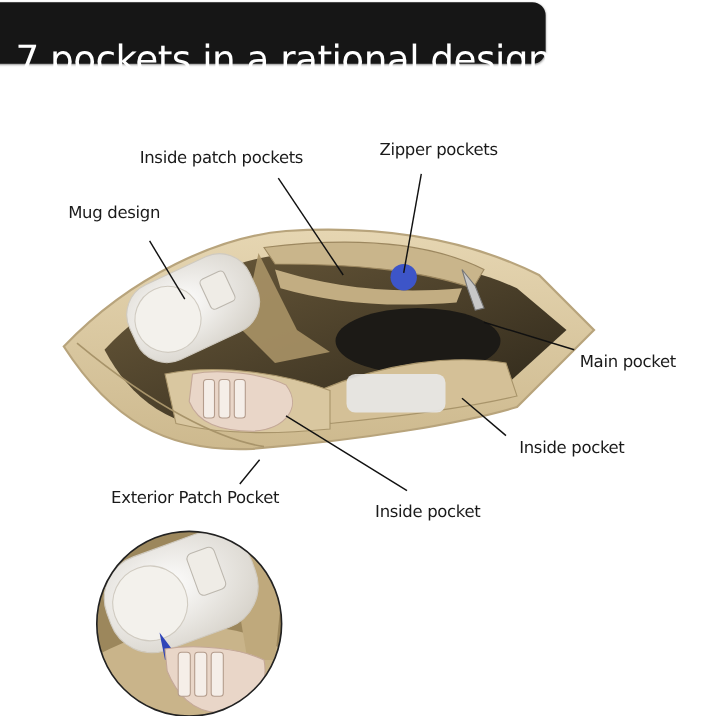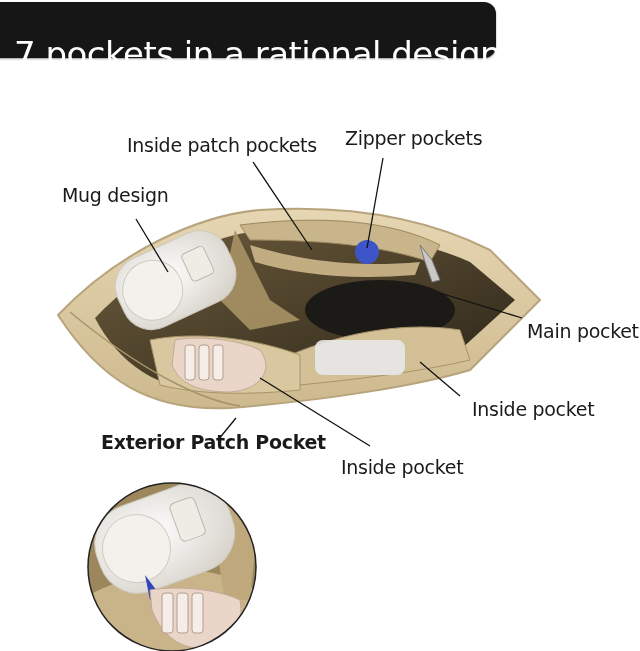--- a/index.html
+++ b/index.html
@@ -10,21 +10,21 @@
     .title-banner {
       position: absolute; left: -8px; top: 2px; width: 504px; height: 56px;
       background: #161616; border-radius: 0 12px 12px 0;
       box-shadow: 0 1px 2px rgba(0,0,0,0.4);
     }
     .title-text {
       position: absolute; left: 22px; top: 3px; color: #ffffff;
       font-size: 34px; letter-spacing: -0.5px; line-height: 50px; white-space: nowrap; margin-top: 24px;
     }
     .label {
-      position: absolute; font-size: 19px; color: #1a1a1a; white-space: nowrap; letter-spacing: -0.3px;
+      position: absolute; font-size: 15px; color: #1a1a1a; white-space: nowrap; letter-spacing: -0.3px;
     }
     svg.scene { position: absolute; left: 0; top: 0; }
   </style>
 </head>
 <body>
 
 <div class="title-banner">
   <div class="title-text">7 pockets in a rational design</div>
 </div>
 
@@ -109,14 +109,14 @@
     <rect x="192" y="593" width="11" height="40" rx="3" fill="#f5eee8" stroke="#b49c8c"></rect>
   </g>
   <circle cx="172" cy="567" r="84" fill="none" stroke="#222" stroke-width="1.5"></circle>
 </svg>
 
 <div class="label" style="left:127px; top:134px;">Inside patch pockets</div>
 <div class="label" style="left:345px; top:127px;">Zipper pockets</div>
 <div class="label" style="left:62px; top:184px;">Mug design</div>
 <div class="label" style="left:527px; top:320px;text-align:right;">Main pocket</div>
 <div class="label" style="left:472px; top:398px;">Inside pocket</div>
-<div class="label" style="left:101px; top:431px;font-weight:bold;">Exterior Patch Pocket</div>
+<div class="label" style="left:101px; top:443px;">Exterior Patch Pocket</div>
 <div class="label" style="left:341px; top:456px;">Inside pocket</div>
 
 </body></html>

